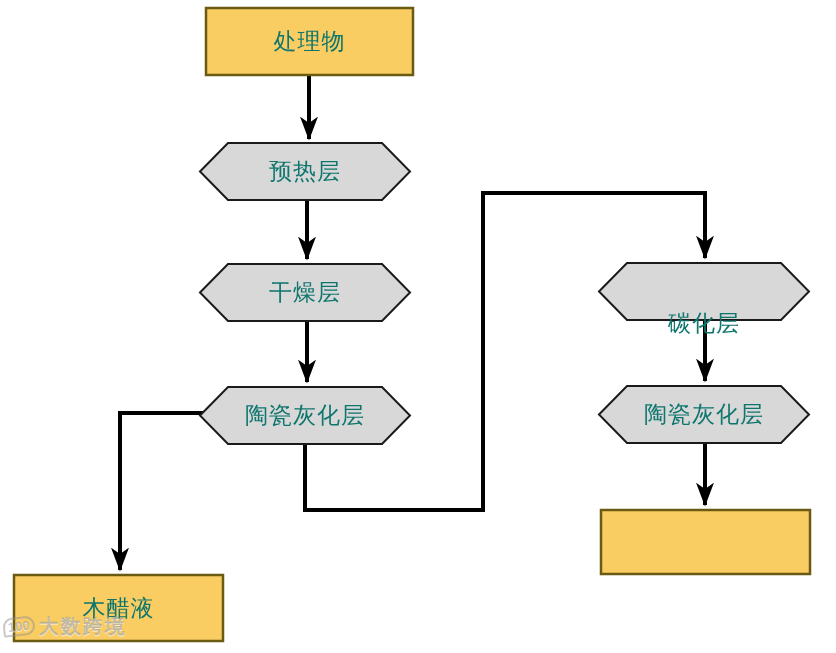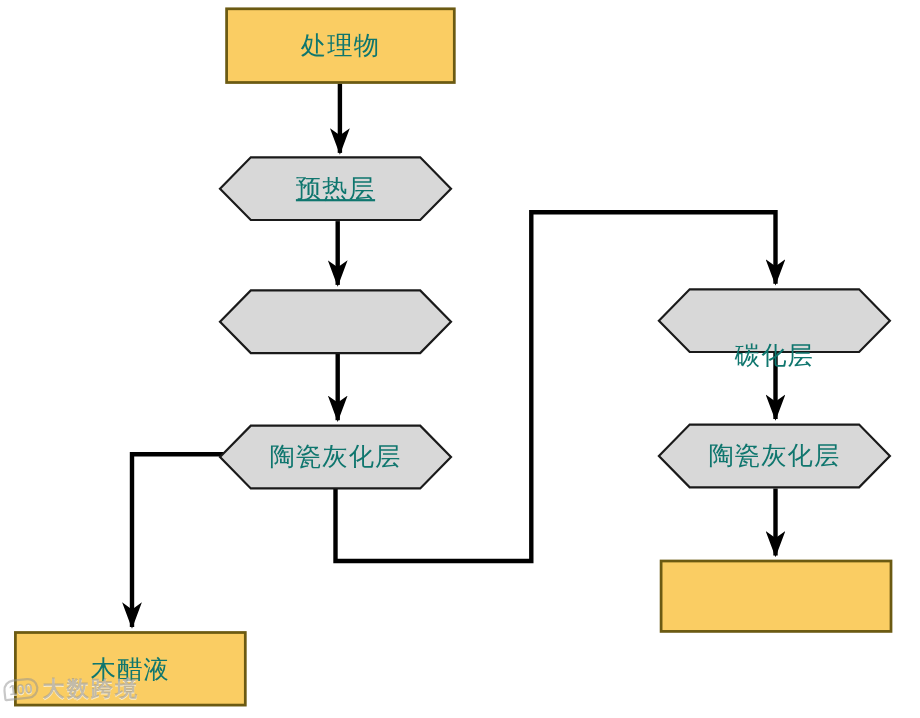--- a/index.html
+++ b/index.html
@@ -101,22 +101,23 @@
 
     <polygon class="layer-shape" points="200,171.5 228,143 382,143 410,171.5 382,200 228,200"></polygon>
     <polygon class="layer-shape" points="200,292.5 228,264 382,264 410,292.5 382,321 228,321"></polygon>
     <polygon class="layer-shape" points="200,415.5 228,387 382,387 410,415.5 382,444 228,444"></polygon>
     <polygon class="layer-shape" points="599,291.5 627,263 781,263 809,291.5 781,320 627,320"></polygon>
     <polygon class="layer-shape" points="599,414.5 627,386 781,386 809,414.5 781,443 627,443"></polygon>
   </svg>
 
   <div class="node-label" style="left:206px; top:8px; width:207px; height:67px;">处理物</div>
 
-  <div class="node-label" style="left:200px; top:143px; width:210px; height:57px;text-decoration:underline;">预热层</div>
+  <div class="node-label" style="left:200px; top:143px; width:210px; height:57px;">预热层</div>
 
+  <div class="node-label" style="left:200px; top:264px; width:210px; height:57px;">干燥层</div>
 
   <div class="node-label" style="left:200px; top:387px; width:210px; height:57px;">陶瓷灰化层</div>
 
   <div class="node-label" style="left:599px; top:263px; width:210px; height:57px;margin-top:32px;">碳化层</div>
 
   <div class="node-label" style="left:599px; top:386px; width:210px; height:57px;">陶瓷灰化层</div>
 
   <div class="node-label" style="left:14px; top:575px; width:209px; height:66px;">木醋液</div>
 
 

